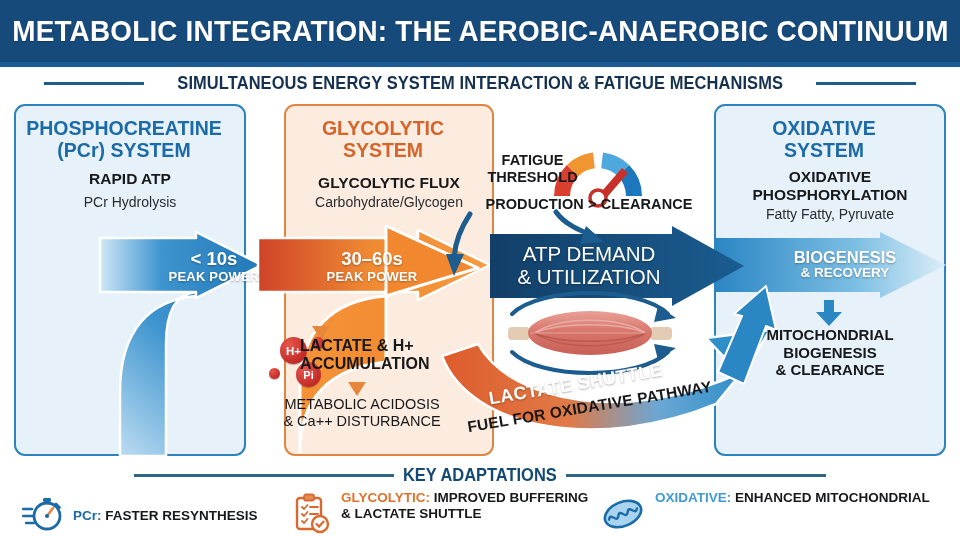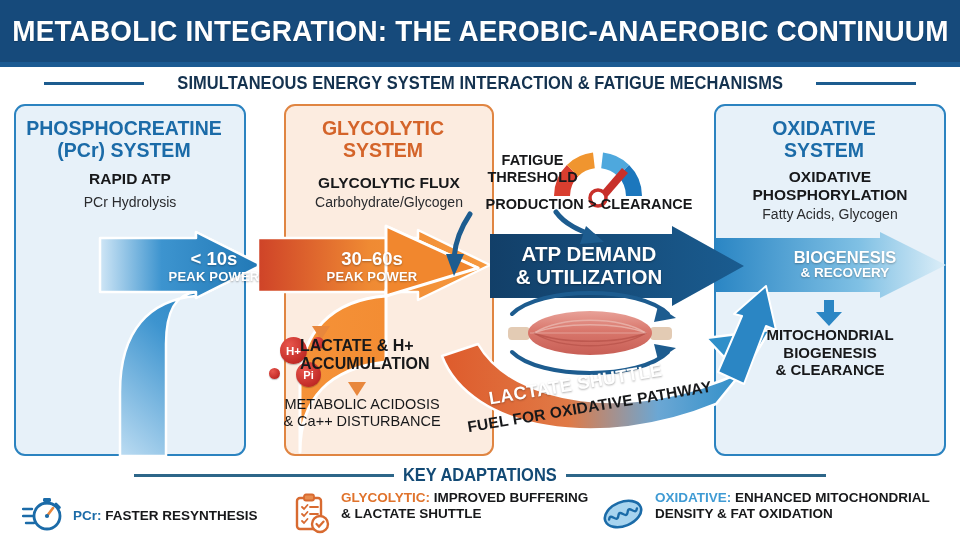--- a/index.html
+++ b/index.html
@@ -73,21 +73,21 @@
   .flowlayer{position:absolute;left:0;top:0;width:960px;height:536px;pointer-events:none;}
 
   .arrow-label{
     position:absolute;text-align:center;color:#fff;font-weight:bold;
     text-shadow:0 1px 2px rgba(0,0,0,.3);line-height:1.05;
   }
   .al-big{font-size:18.5px;}
   .al-small{font-size:13px;letter-spacing:.2px;}
 
   .atp-label{
-    position:absolute;text-align:center;color:#fff;font-weight:bold;font-size:20.5px;
+    position:absolute;text-align:center;color:#fff;font-weight:normal;font-size:20.5px;
     line-height:1.12;text-shadow:0 1px 2px rgba(0,0,0,.35);
   }
   .end-label{
     position:absolute;text-align:left;color:#fff;font-weight:bold;line-height:1.1;
     text-shadow:0 1px 2px rgba(0,0,0,.3);
   }
 
   
   .fatigue-text{
     position:absolute;left:480px;top:152px;width:105px;text-align:center;
@@ -182,21 +182,21 @@
 
   <div id="panel-ox" class="panel panel-blue">
     <div class="panel-head blue" style="top:12px;">
       <div>OXIDATIVE</div>
       <div>SYSTEM</div>
     </div>
     <div class="panel-sub" style="top:62px;">
       <div>OXIDATIVE</div>
       <div>PHOSPHORYLATION</div>
     </div>
-    <div class="panel-sub2" style="top:100px;">Fatty Acids, Glycogen</div>
+    <div class="panel-sub2" style="top:100px;">Fatty Fatty, Pyruvate</div>
   </div>
 
   <svg class="flowlayer" viewBox="0 0 960 536">
     <defs>
       <linearGradient id="gBlue" x1="0" y1="0" x2="1" y2="0">
         <stop offset="0%" stop-color="#cfe6f6"></stop>
         <stop offset="38%" stop-color="#3d94cf"></stop>
         <stop offset="100%" stop-color="#2178b5"></stop>
       </linearGradient>
       <linearGradient id="gBlueTail" x1="0" y1="1" x2="0.6" y2="0">
@@ -425,19 +425,18 @@
       <span class="ka-icon" style="margin-top:4px;">
         <svg width="46" height="40" viewBox="0 0 46 40">
           <g transform="rotate(-22 23 20)">
             <ellipse cx="23" cy="20" rx="19" ry="12" fill="#a8d4ef" stroke="#1b6ba8" stroke-width="2.6"></ellipse>
             <path d="M8 20 C12 13 14 27 18 20 C22 13 24 27 28 20 C32 13 34 27 38 20" fill="none" stroke="#1b6ba8" stroke-width="2.4" stroke-linecap="round"></path>
           </g>
         </svg>
       </span>
       <span class="ka-text">
         <div><span class="ka-key-lblue">OXIDATIVE:</span><span> ENHANCED MITOCHONDRIAL</span></div>
-        <div>DENSITY &amp; FAT OXIDATION</div>
       </span>
     </div>
 
   </div>
 
 </div>
 
 </body></html>

